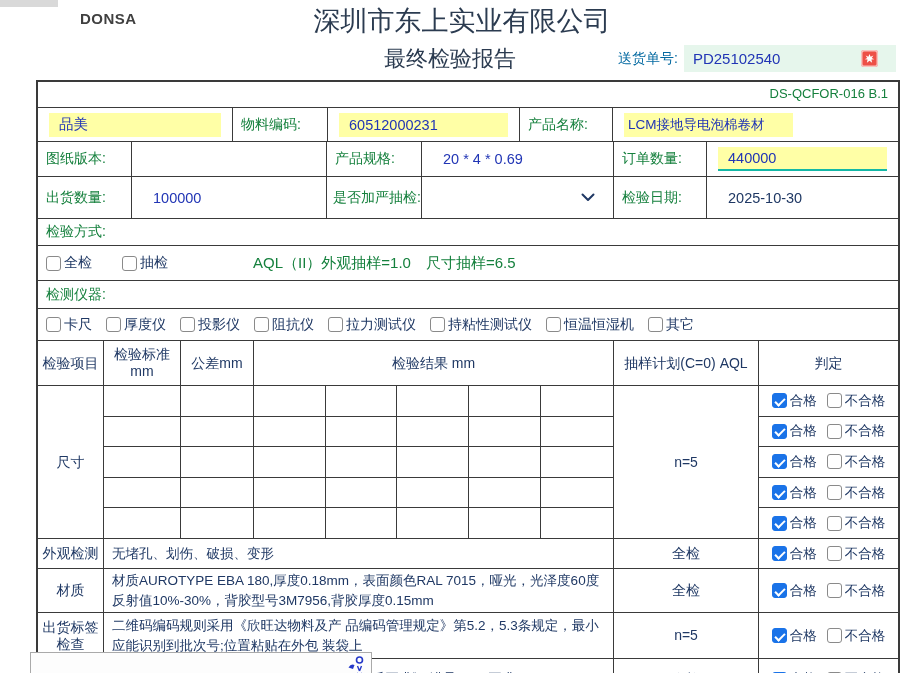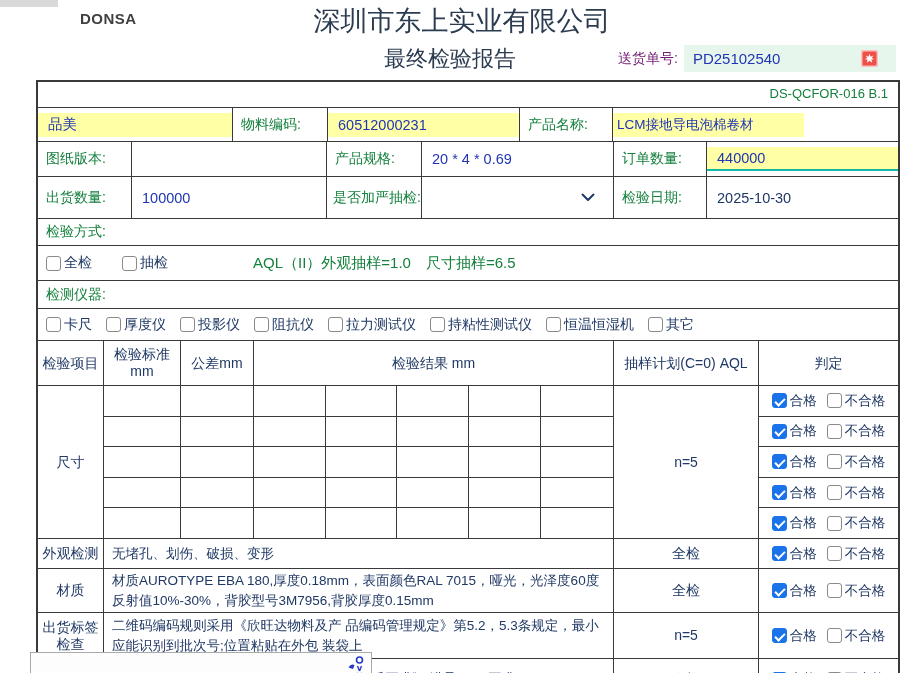--- a/index.html
+++ b/index.html
@@ -11,36 +11,36 @@
 
   .logo { position:absolute; left:80px; top:10px; font-size:15px; font-weight:bold;
     color:#404040; letter-spacing:.5px; }
 
   .company-title { position:absolute; left:0; top:3px; width:924px; text-align:center;
     font-size:27px; font-weight:500; color:#2b3b50; }
   .report-title { position:absolute; left:0; top:44px; width:900px; text-align:center;
     font-size:22px; font-weight:500; color:#2b3b50; }
 
   .delivery-row { position:absolute; left:618px; top:45px; display:flex; align-items:center; }
-  .delivery-label { font-size:14px; color:#701a75; margin-right:6px; line-height:27px; }
+  .delivery-label { font-size:14px; color:#0369a1; margin-right:6px; line-height:27px; }
   .delivery-input { position:relative; width:212px; height:27px; background:#e6f6ec;
     font-size:15px; color:#2135b5; line-height:27px; padding-left:9px; }
   .alert-chip { position:absolute; right:18px; top:5px; width:17px; height:17px;
     background:#ed5047; border-radius:3px; box-shadow:inset 0 0 0 1.5px rgba(255,255,255,.65);
     display:flex; align-items:center; justify-content:center; }
 
   
   .sheet { position:absolute; left:36px; top:80px; width:864px; border:2px solid #3a3a3a; background:#fff; }
   .trow { display:flex; width:860px; border-bottom:1px solid #3a3a3a; }
   .cell { border-right:1px solid #3a3a3a; display:flex; align-items:center; overflow:hidden; }
   .cell.last { border-right:none; }
   .lbl { font-size:14px; color:#15803d; padding-left:8px; line-height:1.25; }
   .val { font-size:14.5px; color:#2135b5; }
   .val-dark { color:#1f3864; }
-  .fill-box { flex:1; margin:3px 0; padding-left:10px; display:flex; align-items:center; min-height:24px; }
+  .fill-box { flex:1; margin:3px 11px; padding-left:10px; display:flex; align-items:center; min-height:24px; }
   .hl { background:#ffffa6; }
   .hl-underline { border-bottom:2px solid #14b8a6; }
 
   
   .cb { width:15px; height:15px; border:1px solid #8a8a8a; border-radius:3px; background:#fff; flex:none; }
   .cb.checked { background:#1a73e8; border-color:#1a73e8; position:relative; }
   .cb.checked::after { content:""; position:absolute; left:4.5px; top:1.5px; width:4px; height:8px;
     border:solid #fff; border-width:0 2px 2px 0; transform:rotate(45deg); }
   .cb-item { display:flex; align-items:center; gap:3px; font-size:14px; color:#1f3864; }
 

